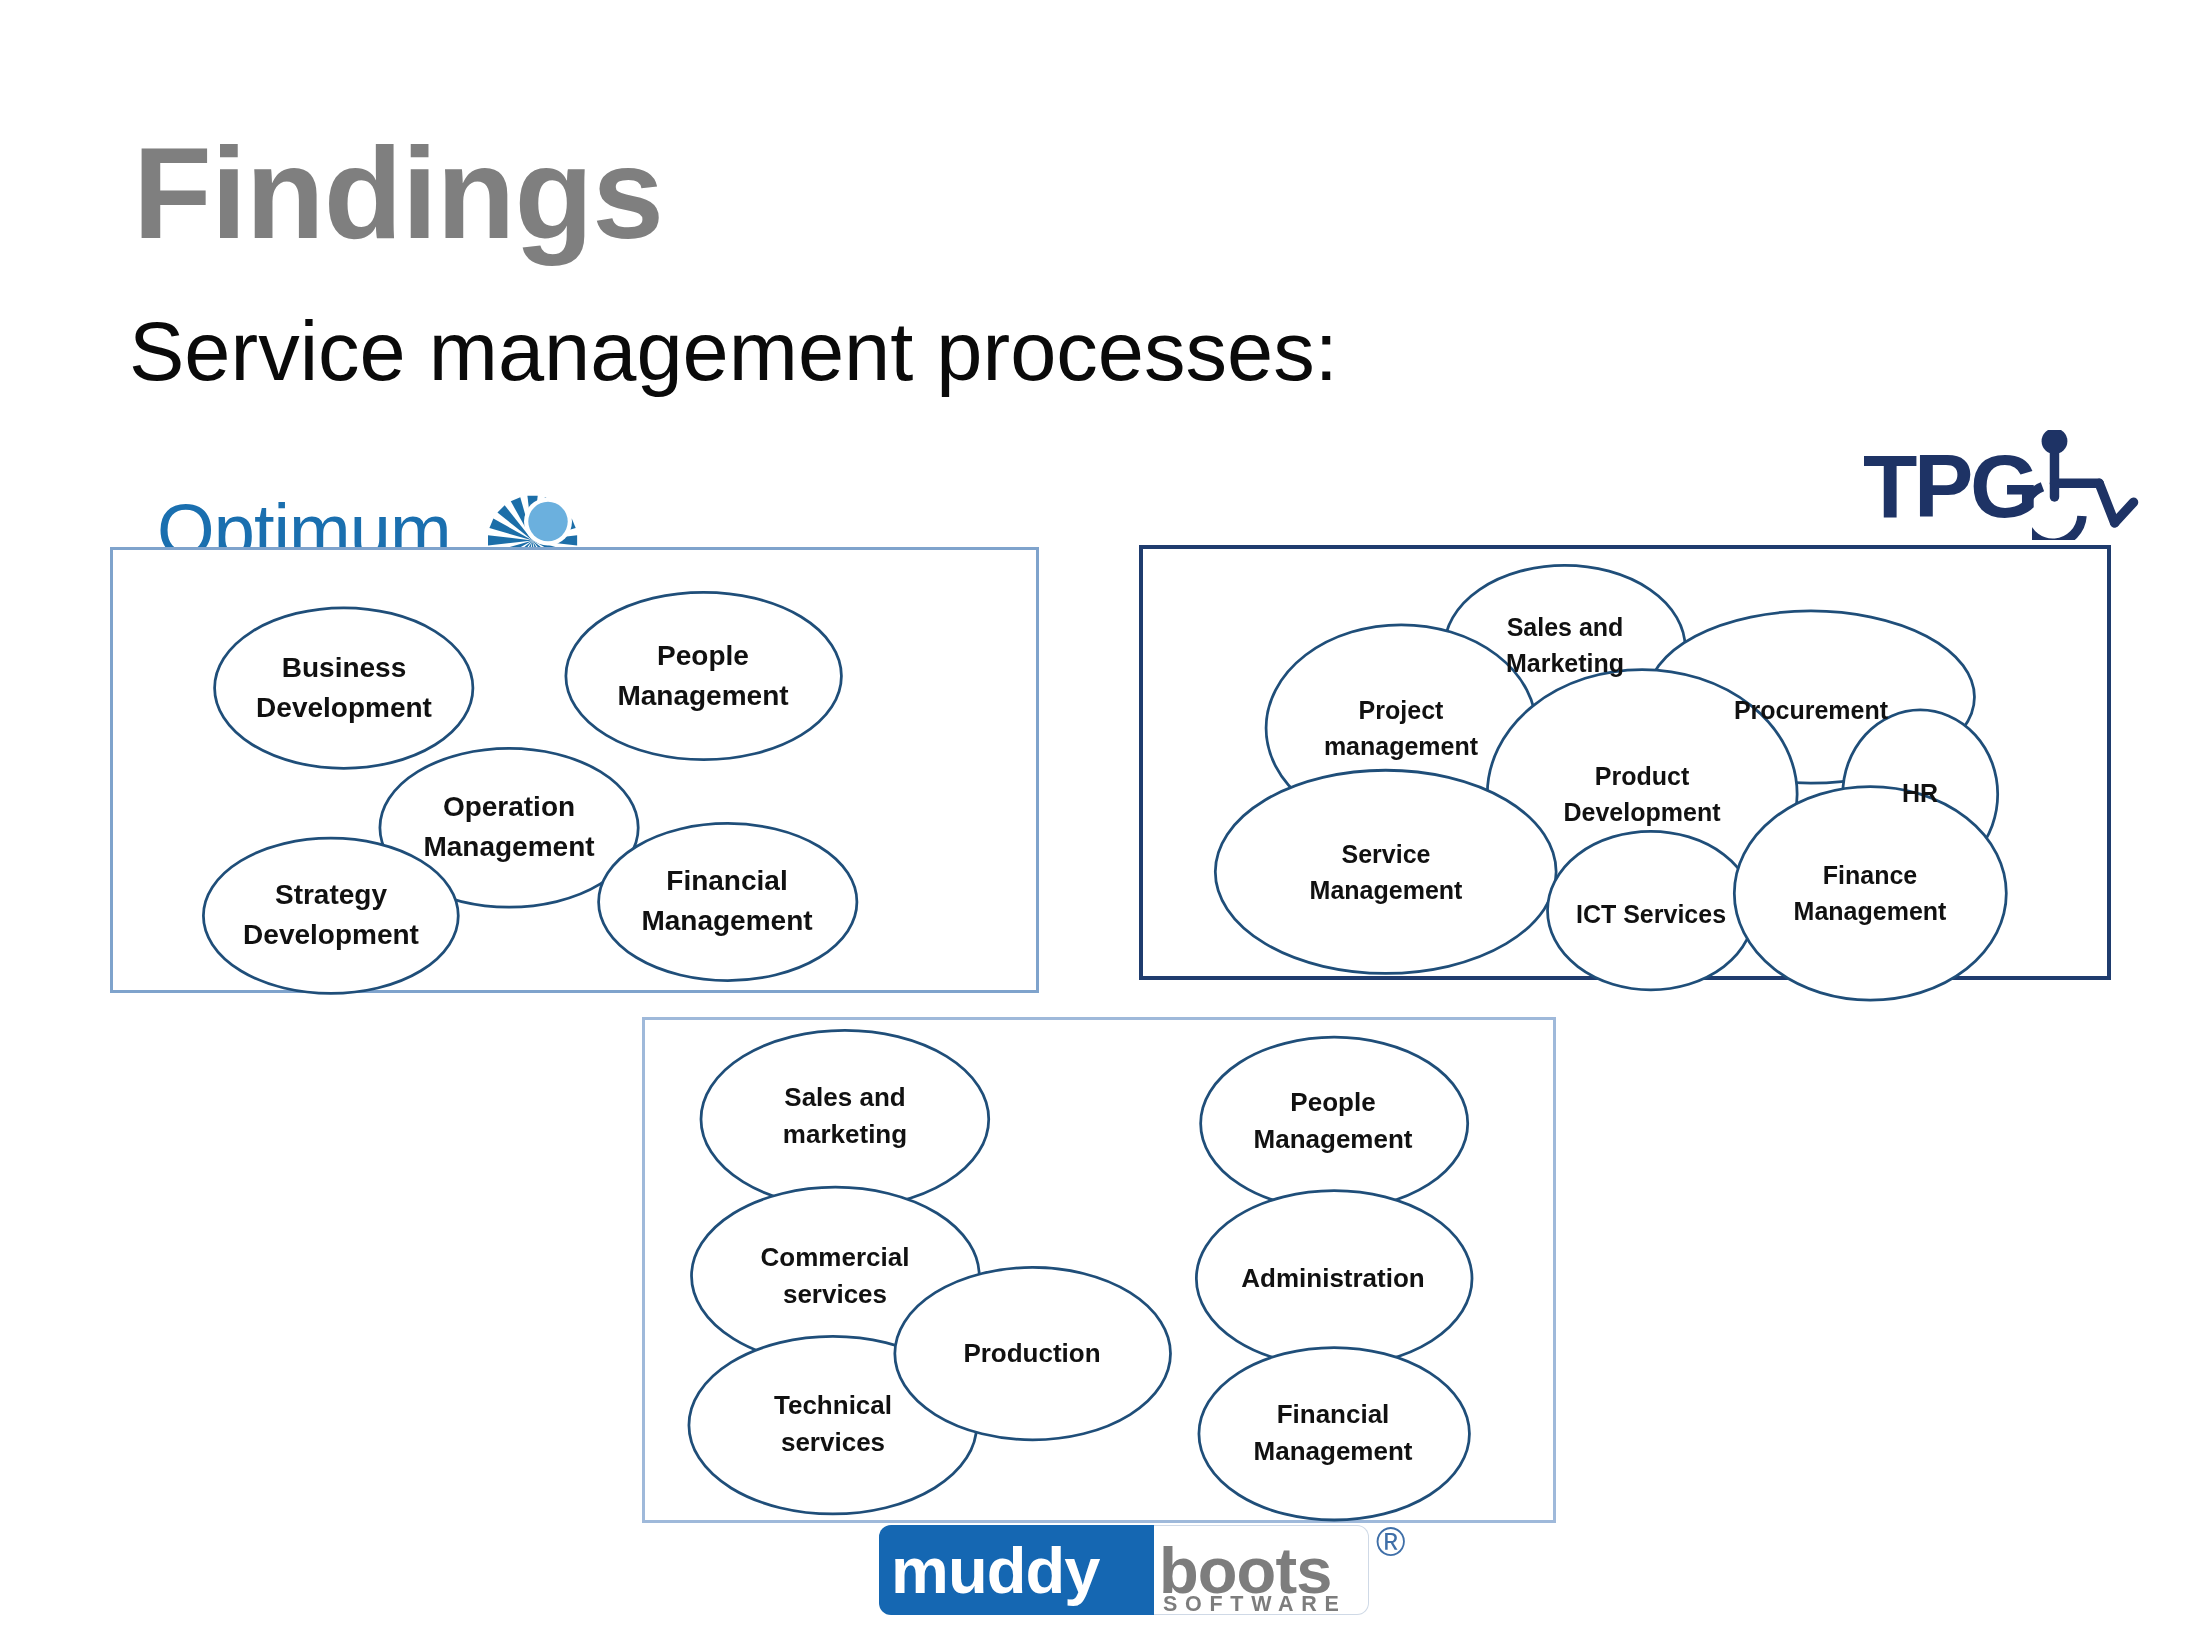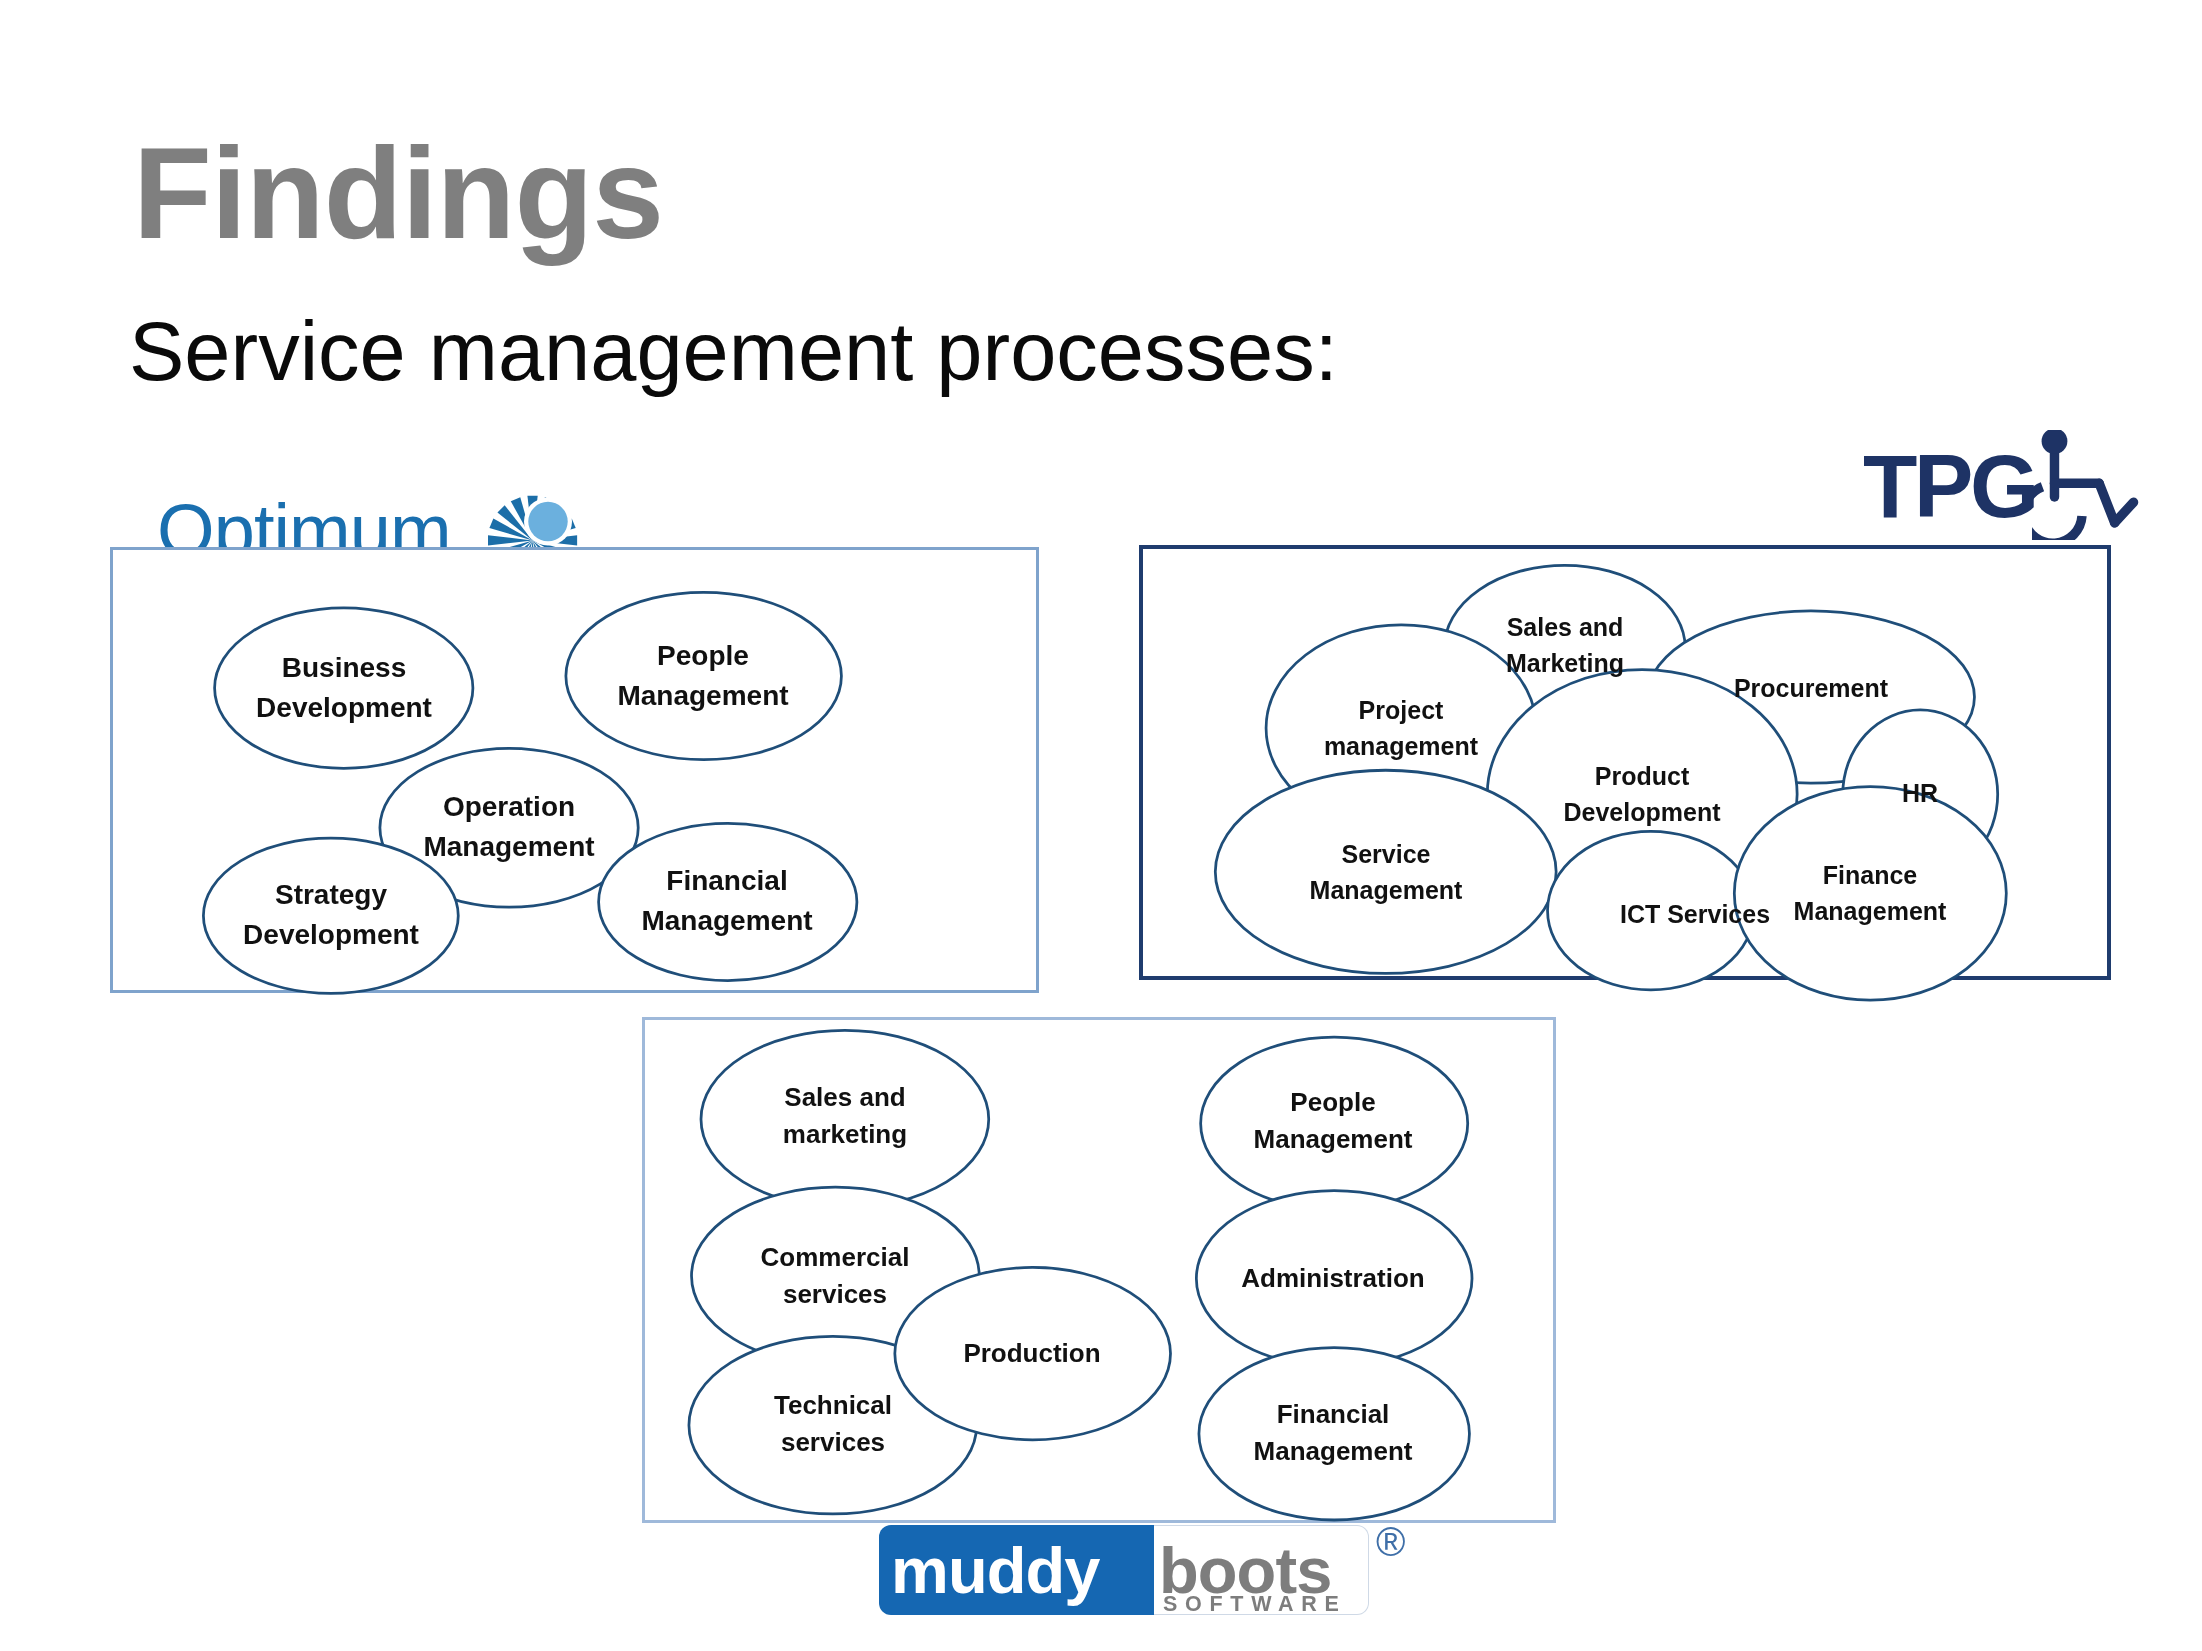--- a/index.html
+++ b/index.html
@@ -298,27 +298,27 @@
         <ellipse cx="903" cy="285" rx="90" ry="98"></ellipse>
         <ellipse cx="282" cy="375" rx="198" ry="118"></ellipse>
         <ellipse cx="590" cy="420" rx="120" ry="92"></ellipse>
         <ellipse cx="845" cy="400" rx="158" ry="124"></ellipse>
       </svg>
     <div id="labels-tpg">
         <div class="node-label" style="left: 422px; top: 96px; font-size: 25px;">Sales and
 Marketing</div>
         <div class="node-label" style="left: 258px; top: 179px; font-size: 25px;">Project
 management</div>
-        <div class="node-label" style="left: 668px; top: 140px; font-size: 25px; text-align: center;">Procurement</div>
+        <div class="node-label" style="left: 668px; top: 162px; font-size: 25px; text-align: center;">Procurement</div>
         <div class="node-label" style="left: 499px; top: 245px; font-size: 25px;">Product
 Development</div>
         <div class="node-label" style="left: 777px; top: 245px; font-size: 25px;">HR</div>
         <div class="node-label" style="left: 243px; top: 323px; font-size: 25px;">Service
 Management</div>
-        <div class="node-label" style="left: 508px; top: 366px; font-size: 25px; margin-left: 44px;">ICT Services</div>
+        <div class="node-label" style="left: 508px; top: 366px; font-size: 25px;">ICT Services</div>
         <div class="node-label" style="left: 727px; top: 344px; font-size: 25px;">Finance
 Management</div>
       </div>
   </div>
 
   <div class="diagram-box" id="box-muddyboots">
     <svg class="ellipse-svg" id="svg-muddyboots" viewBox="0 0 1054 580" preserveAspectRatio="none">
         <ellipse cx="232" cy="115" rx="167" ry="103"></ellipse>
         <ellipse cx="221" cy="297" rx="167" ry="103"></ellipse>
         <ellipse cx="218" cy="470" rx="167" ry="103"></ellipse>

